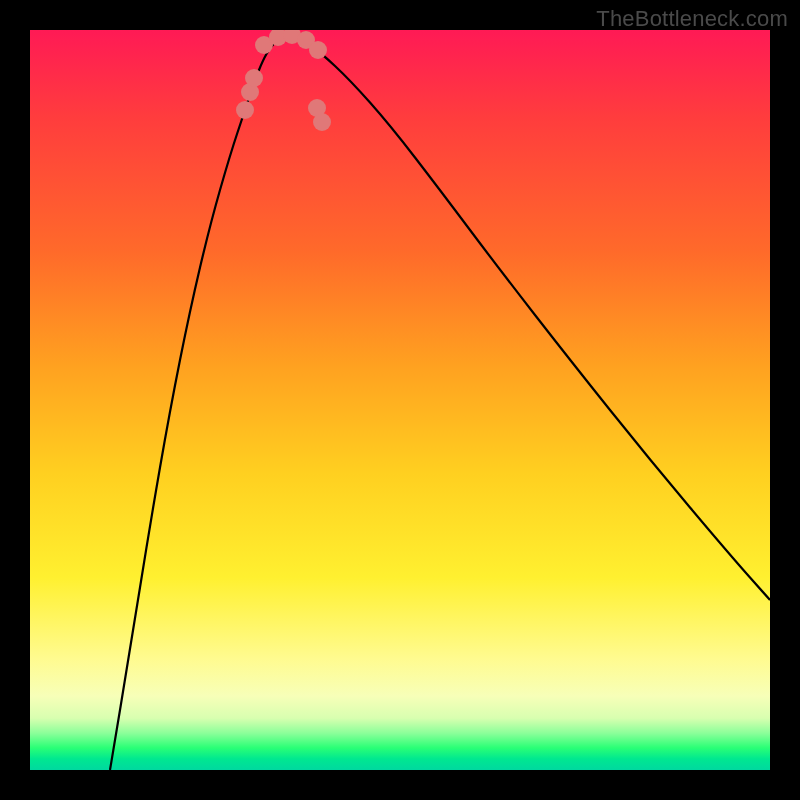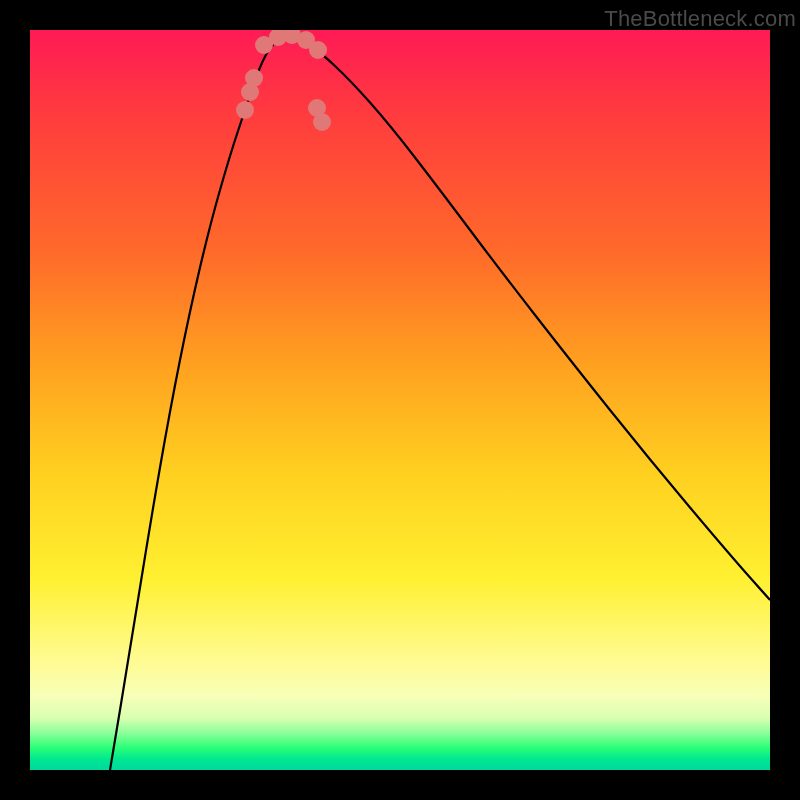--- a/index.html
+++ b/index.html
@@ -53,21 +53,21 @@
     stroke: #000000;
     stroke-width: 2.2;
   }
   .marker {
     fill: #e07878;
     stroke: none;
   }
   .watermark {
     position: absolute;
     top: 6px;
-    right: 4px;
+    right: 12px;
     color: #4a4a4a;
     font-size: 22px;
     font-weight: 500;
     letter-spacing: 0.2px;
   }
 </style>
 </head>
 <body>
 
 <div class="frame">

